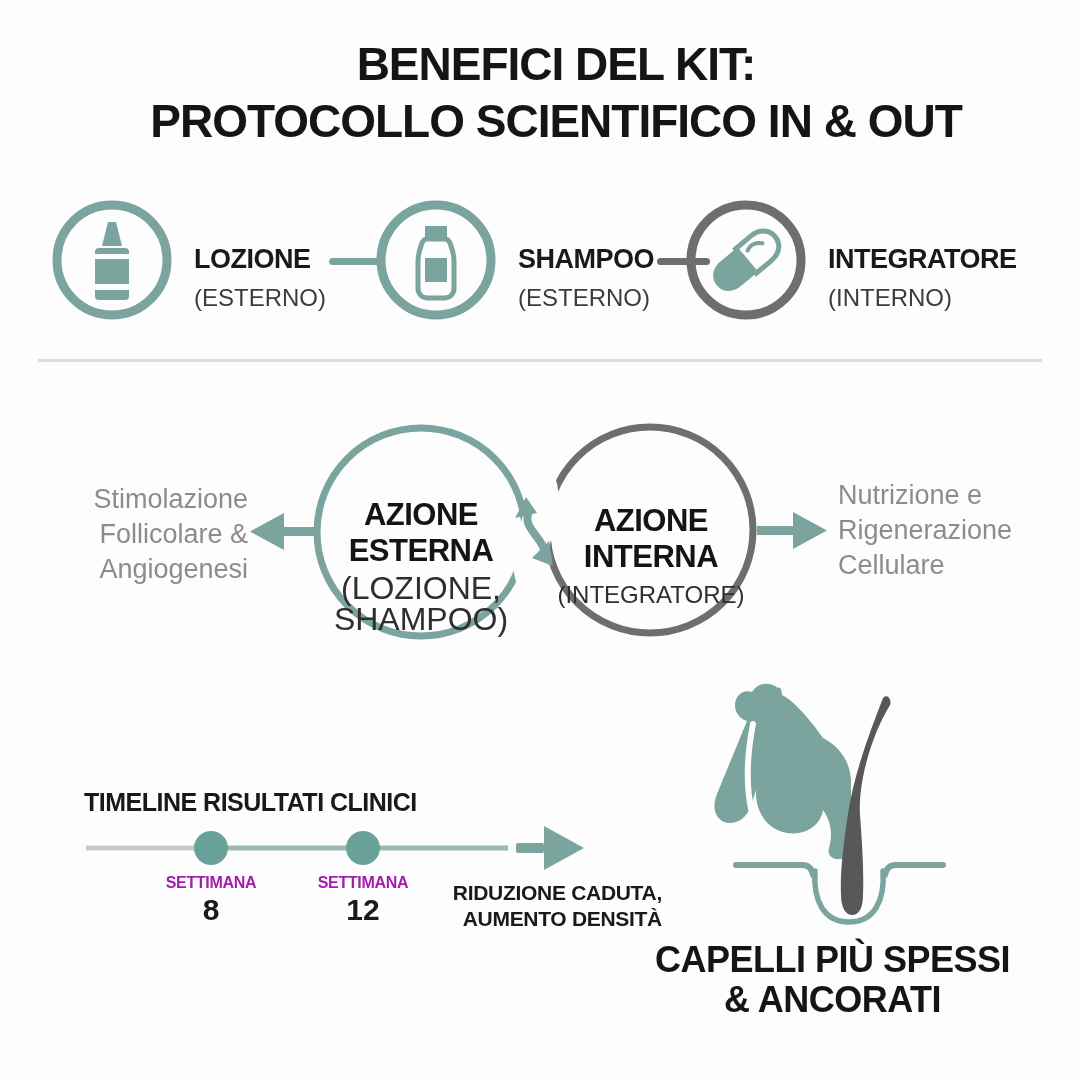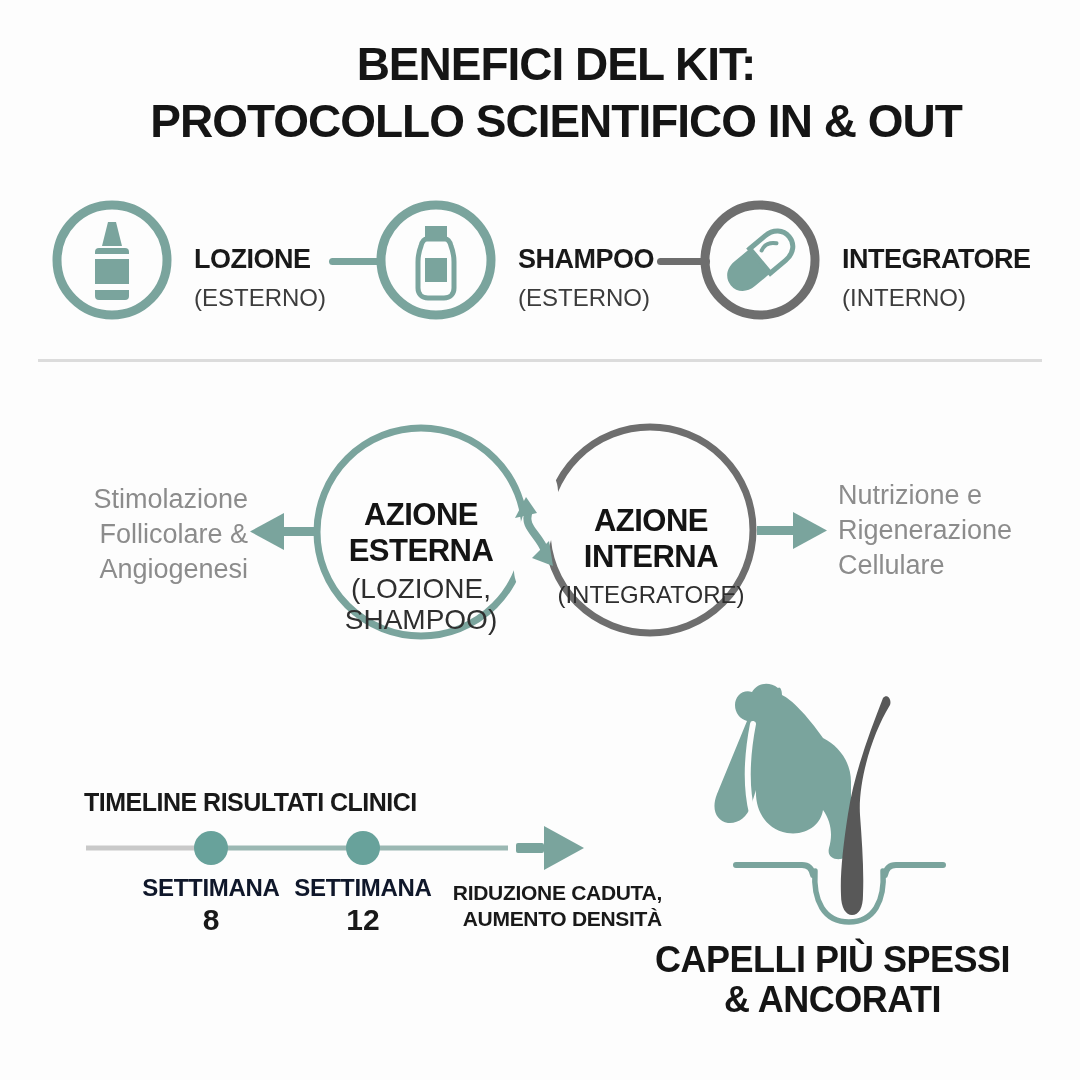--- a/index.html
+++ b/index.html
@@ -7,51 +7,51 @@
           font-family:"Liberation Sans",sans-serif;overflow:hidden;color:#1b1b1b;}
 
   
   .title{position:absolute;top:36px;left:16px;width:1080px;text-align:center;
          font-weight:bold;font-size:46px;line-height:57px;letter-spacing:-1px;color:#151515;}
 
   
   .product{position:absolute;top:198px;display:flex;align-items:center;}
   #product-lozione{left:50px;}
   #product-shampoo{left:374px;}
-  #product-integratore{left:698px;}
+  #product-integratore{left:684px;}
   .p-icon{width:124px;height:124px;flex:0 0 auto;}
   .p-label{margin-left:20px;position:relative;top:18px;display:flex;flex-direction:column;}
   .p-name{font-size:27px;font-weight:bold;letter-spacing:-0.5px;color:#191919;white-space:nowrap;}
   .p-type{font-size:24px;color:#3c3c3c;margin-top:9px;white-space:nowrap;}
   .connector{position:absolute;top:258px;height:7px;border-radius:4px;}
   #connector-1{left:329px;width:52px;background:#7AA49D;}
   #connector-2{left:657px;width:53px;background:#6E6E6E;}
 
   .divider{position:absolute;top:359px;left:38px;width:1004px;height:3px;background:#DCDCDC;}
 
   
   #synergy-svg{position:absolute;top:410px;left:0;}
   .circle-text{position:absolute;text-align:center;}
   #ct-left{left:315px;top:457px;width:212px;}
   #ct-right{left:545px;top:463px;width:212px;}
   .ct-title{font-size:31px;font-weight:bold;line-height:36px;letter-spacing:-0.5px;color:#141414;margin-top:40px;}
-  .ct-sub{font-size:28px;line-height:31px;color:#2e2e2e;margin-top:4px;}
+  .ct-sub{font-size:32px;line-height:31px;color:#2e2e2e;margin-top:4px;}
   .ct-sub.small{font-size:24px;}
   .benefit{position:absolute;font-size:27px;line-height:35px;color:#8C8C8C;}
   #benefit-left{left:60px;top:482px;width:188px;text-align:right;}
   #benefit-right{left:838px;top:478px;width:215px;text-align:left;}
 
   
   #timeline-title{position:absolute;left:84px;top:788px;font-size:25px;font-weight:bold;
                   letter-spacing:-0.5px;color:#191919;}
   #timeline-svg{position:absolute;left:0;top:818px;}
   .milestone{position:absolute;top:874px;width:150px;text-align:center;}
   #milestone-1{left:136px;}
   #milestone-2{left:288px;}
-  .m-label{font-size:24px;font-weight:bold;letter-spacing:-0.3px;color:#0f172a;}
+  .m-label{font-size:16px;font-weight:bold;letter-spacing:-0.3px;color:#a21caf;}
   .m-value{font-size:30px;font-weight:bold;margin-top:1px;color:#191919;}
   .outcome{position:absolute;left:446px;top:880px;width:216px;text-align:right;
            font-size:21px;font-weight:bold;line-height:26px;letter-spacing:-0.3px;color:#191919;}
 
   
   #result-svg{position:absolute;left:690px;top:672px;}
   .result-caption{position:absolute;left:640px;top:940px;width:385px;text-align:center;
                   font-size:36px;font-weight:bold;line-height:40px;letter-spacing:-0.5px;color:#151515;}
 </style>
 </head>

